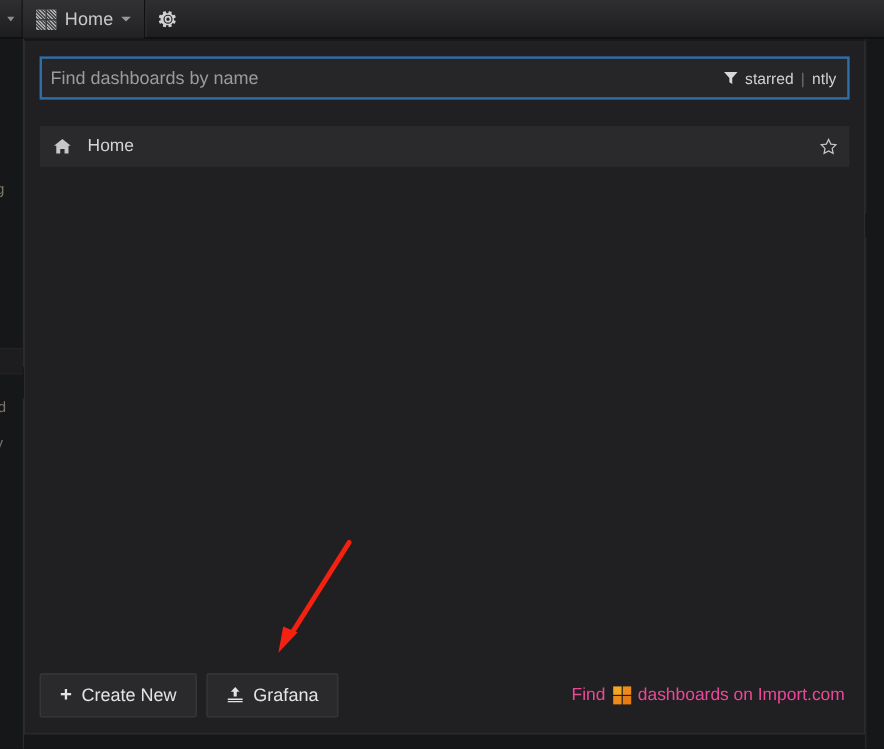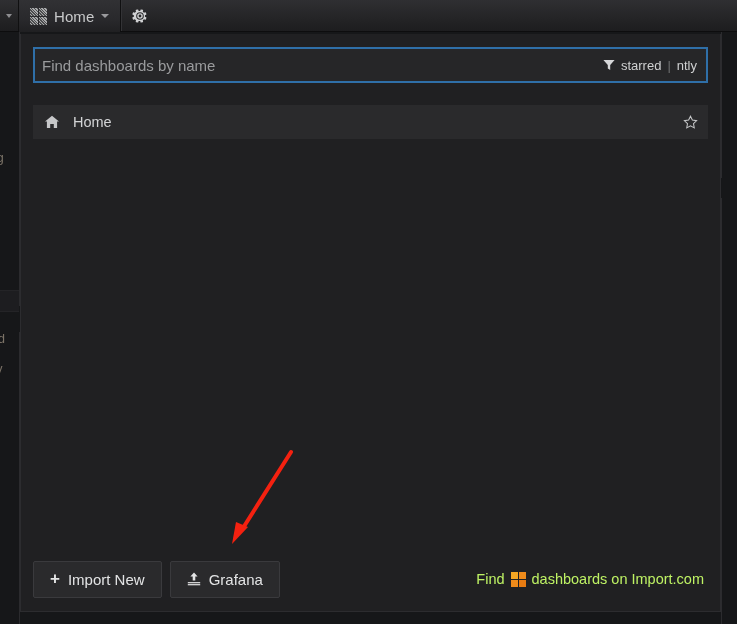--- a/index.html
+++ b/index.html
@@ -206,21 +206,21 @@
     position: relative;
     top: -1px;
   }
   .upload-icon { width: 14px; height: 14px; display: block; }
 
   .footer-spacer { flex: 1; }
   .footer-link {
     display: flex;
     align-items: center;
     gap: 6px;
-    color: #bef264;
+    color: #ec4899;
     font-size: 14.5px;
     cursor: pointer;
     padding-right: 4px;
     white-space: nowrap;
   }
   .grafana-glyph {
     width: 15px; height: 15px;
     display: grid;
     grid-template-columns: 7px 7px;
     grid-template-rows: 7px 7px;
@@ -317,21 +317,21 @@
         </span>
         <svg class="star-icon" viewBox="0 0 16 16">
           <path fill="none" stroke="#c6c7c9" stroke-width="1.1" d="M8 1.3l2 4.1 4.5.6-3.3 3.2.8 4.5L8 11.6l-4 2.1.8-4.5L1.5 6l4.5-.6z"></path>
         </svg>
       </div>
     </div>
 
     <div class="footer">
       <button class="btn">
         <span class="plus">+</span>
-        <span>Import New</span>
+        <span>Create New</span>
       </button>
 
       <button class="btn">
         <svg class="upload-icon" viewBox="0 0 14 14">
           <path fill="#e3e4e5" d="M7 0.6L3.4 4.4h2.3v4h2.6v-4h2.3z"></path>
           <path fill="#e3e4e5" d="M0.8 10.1h12.4v1.2H0.8z"></path>
           <path fill="#e3e4e5" d="M0.8 12.1h12.4v1.2H0.8z"></path>
         </svg>
         <span>Grafana</span>
       </button>

